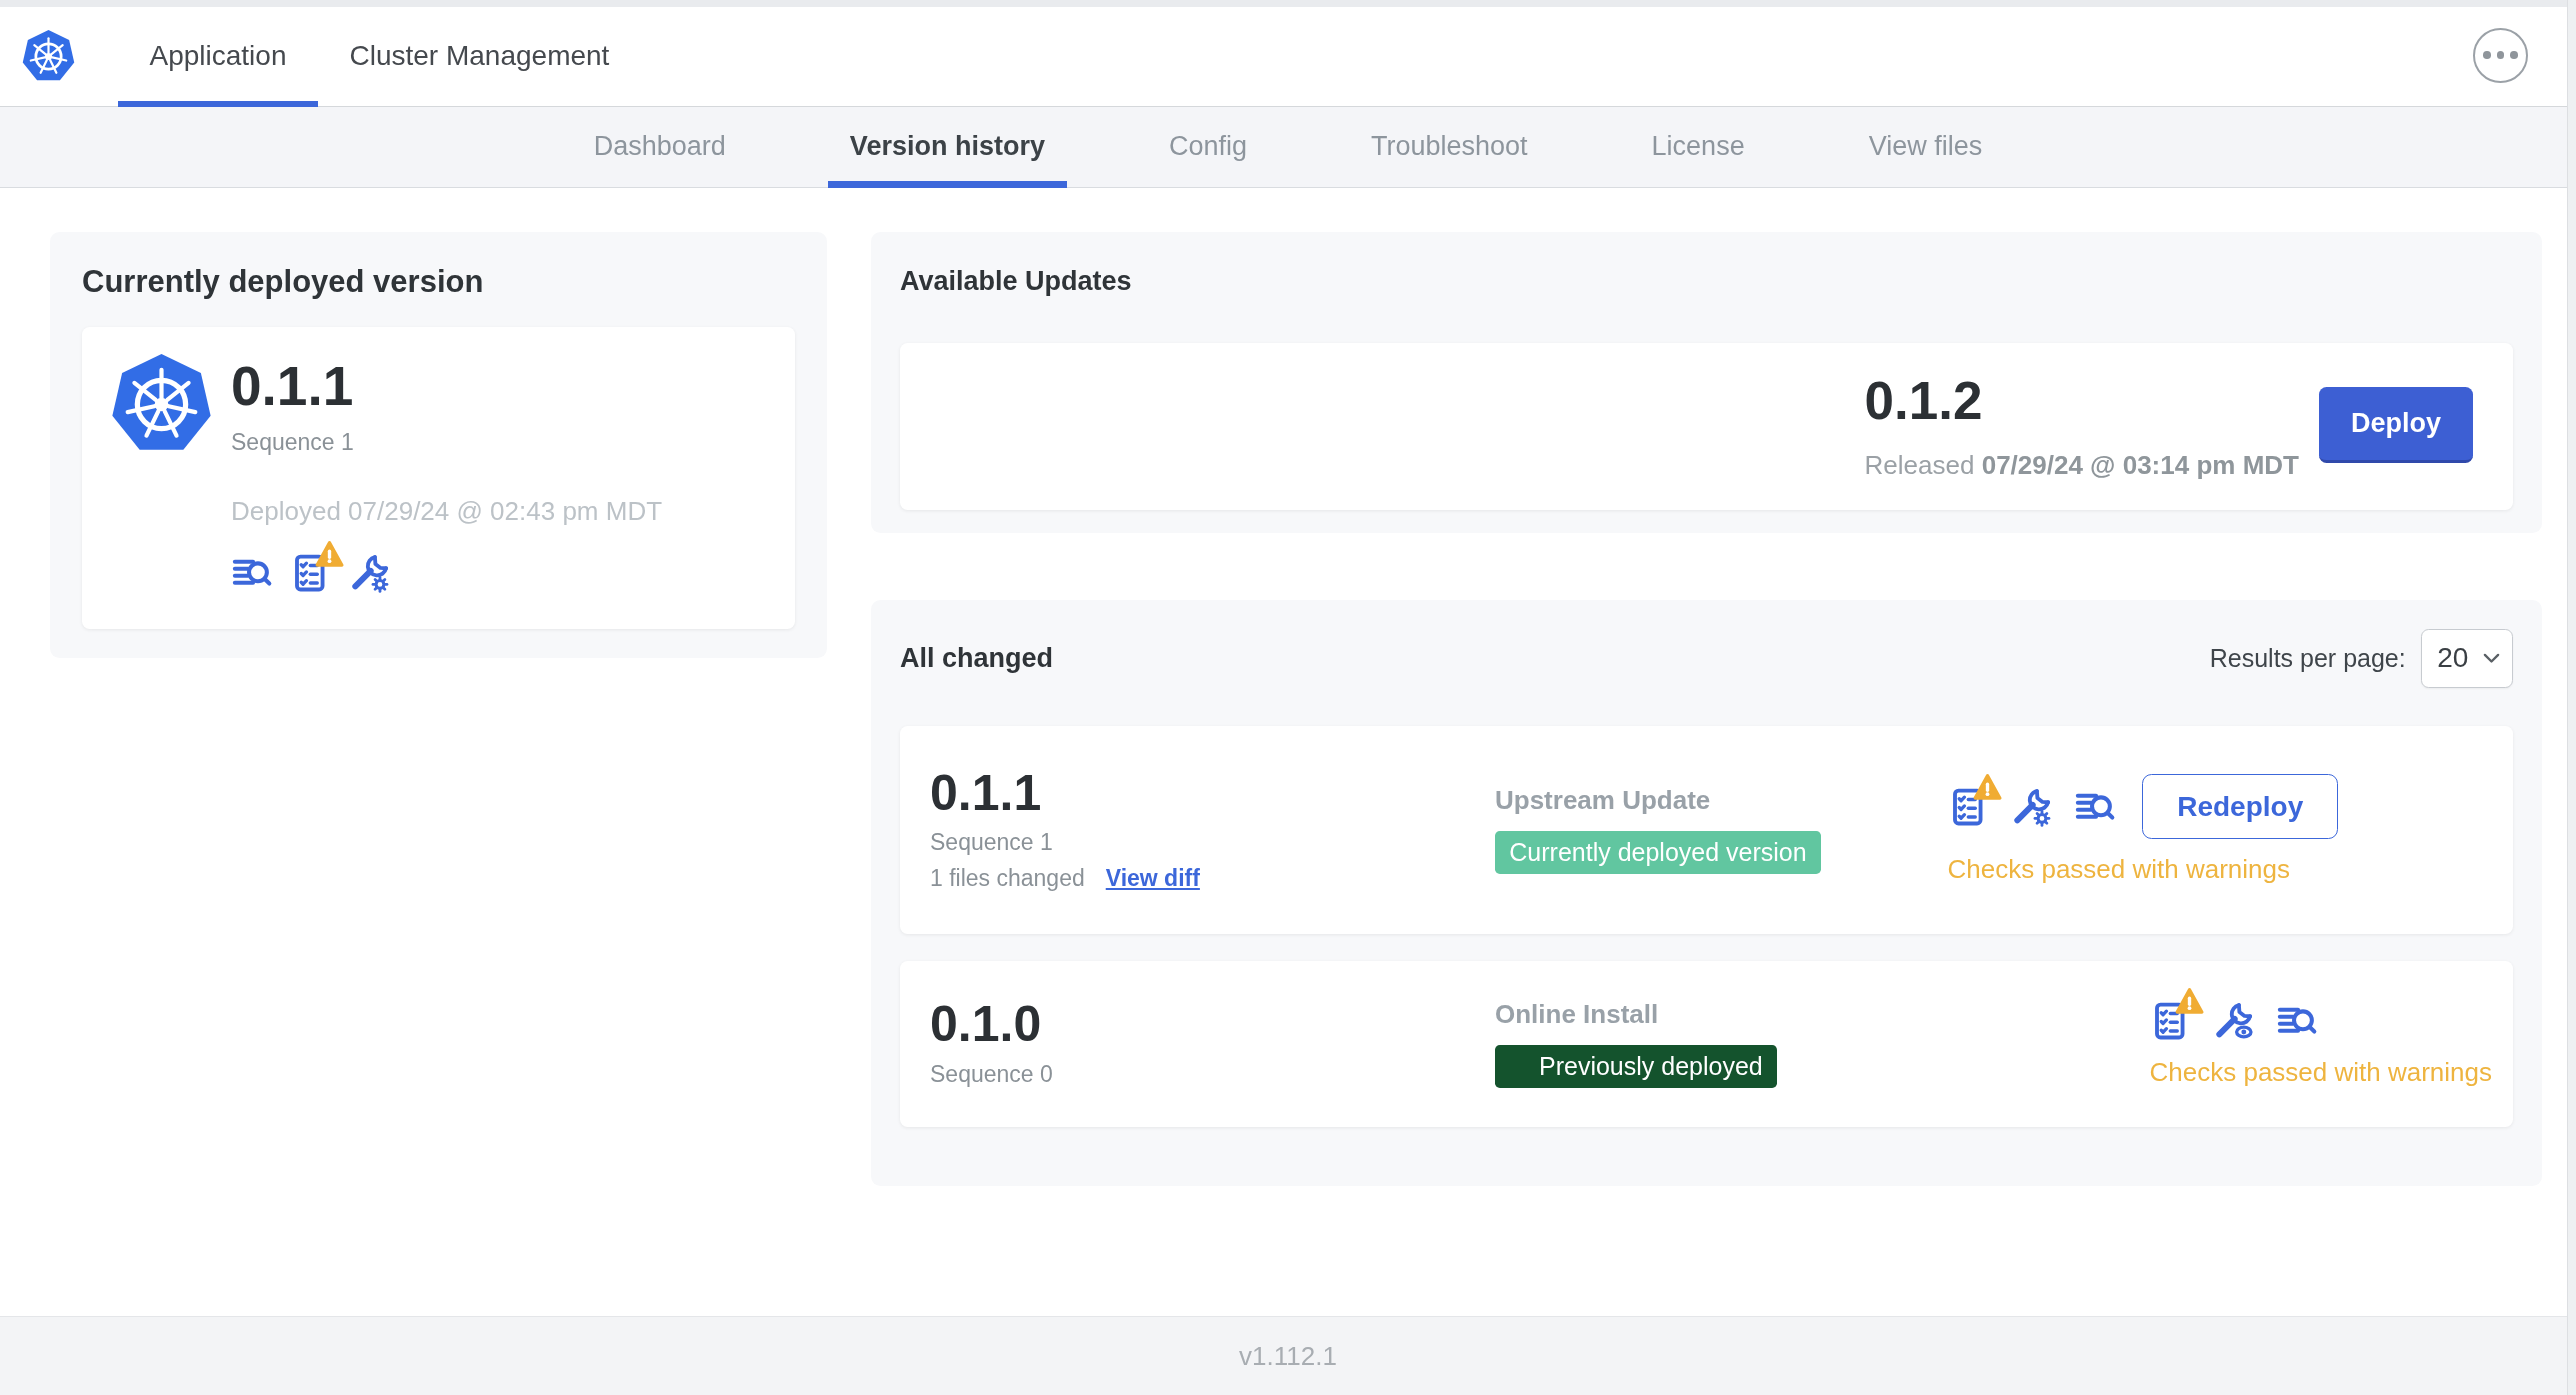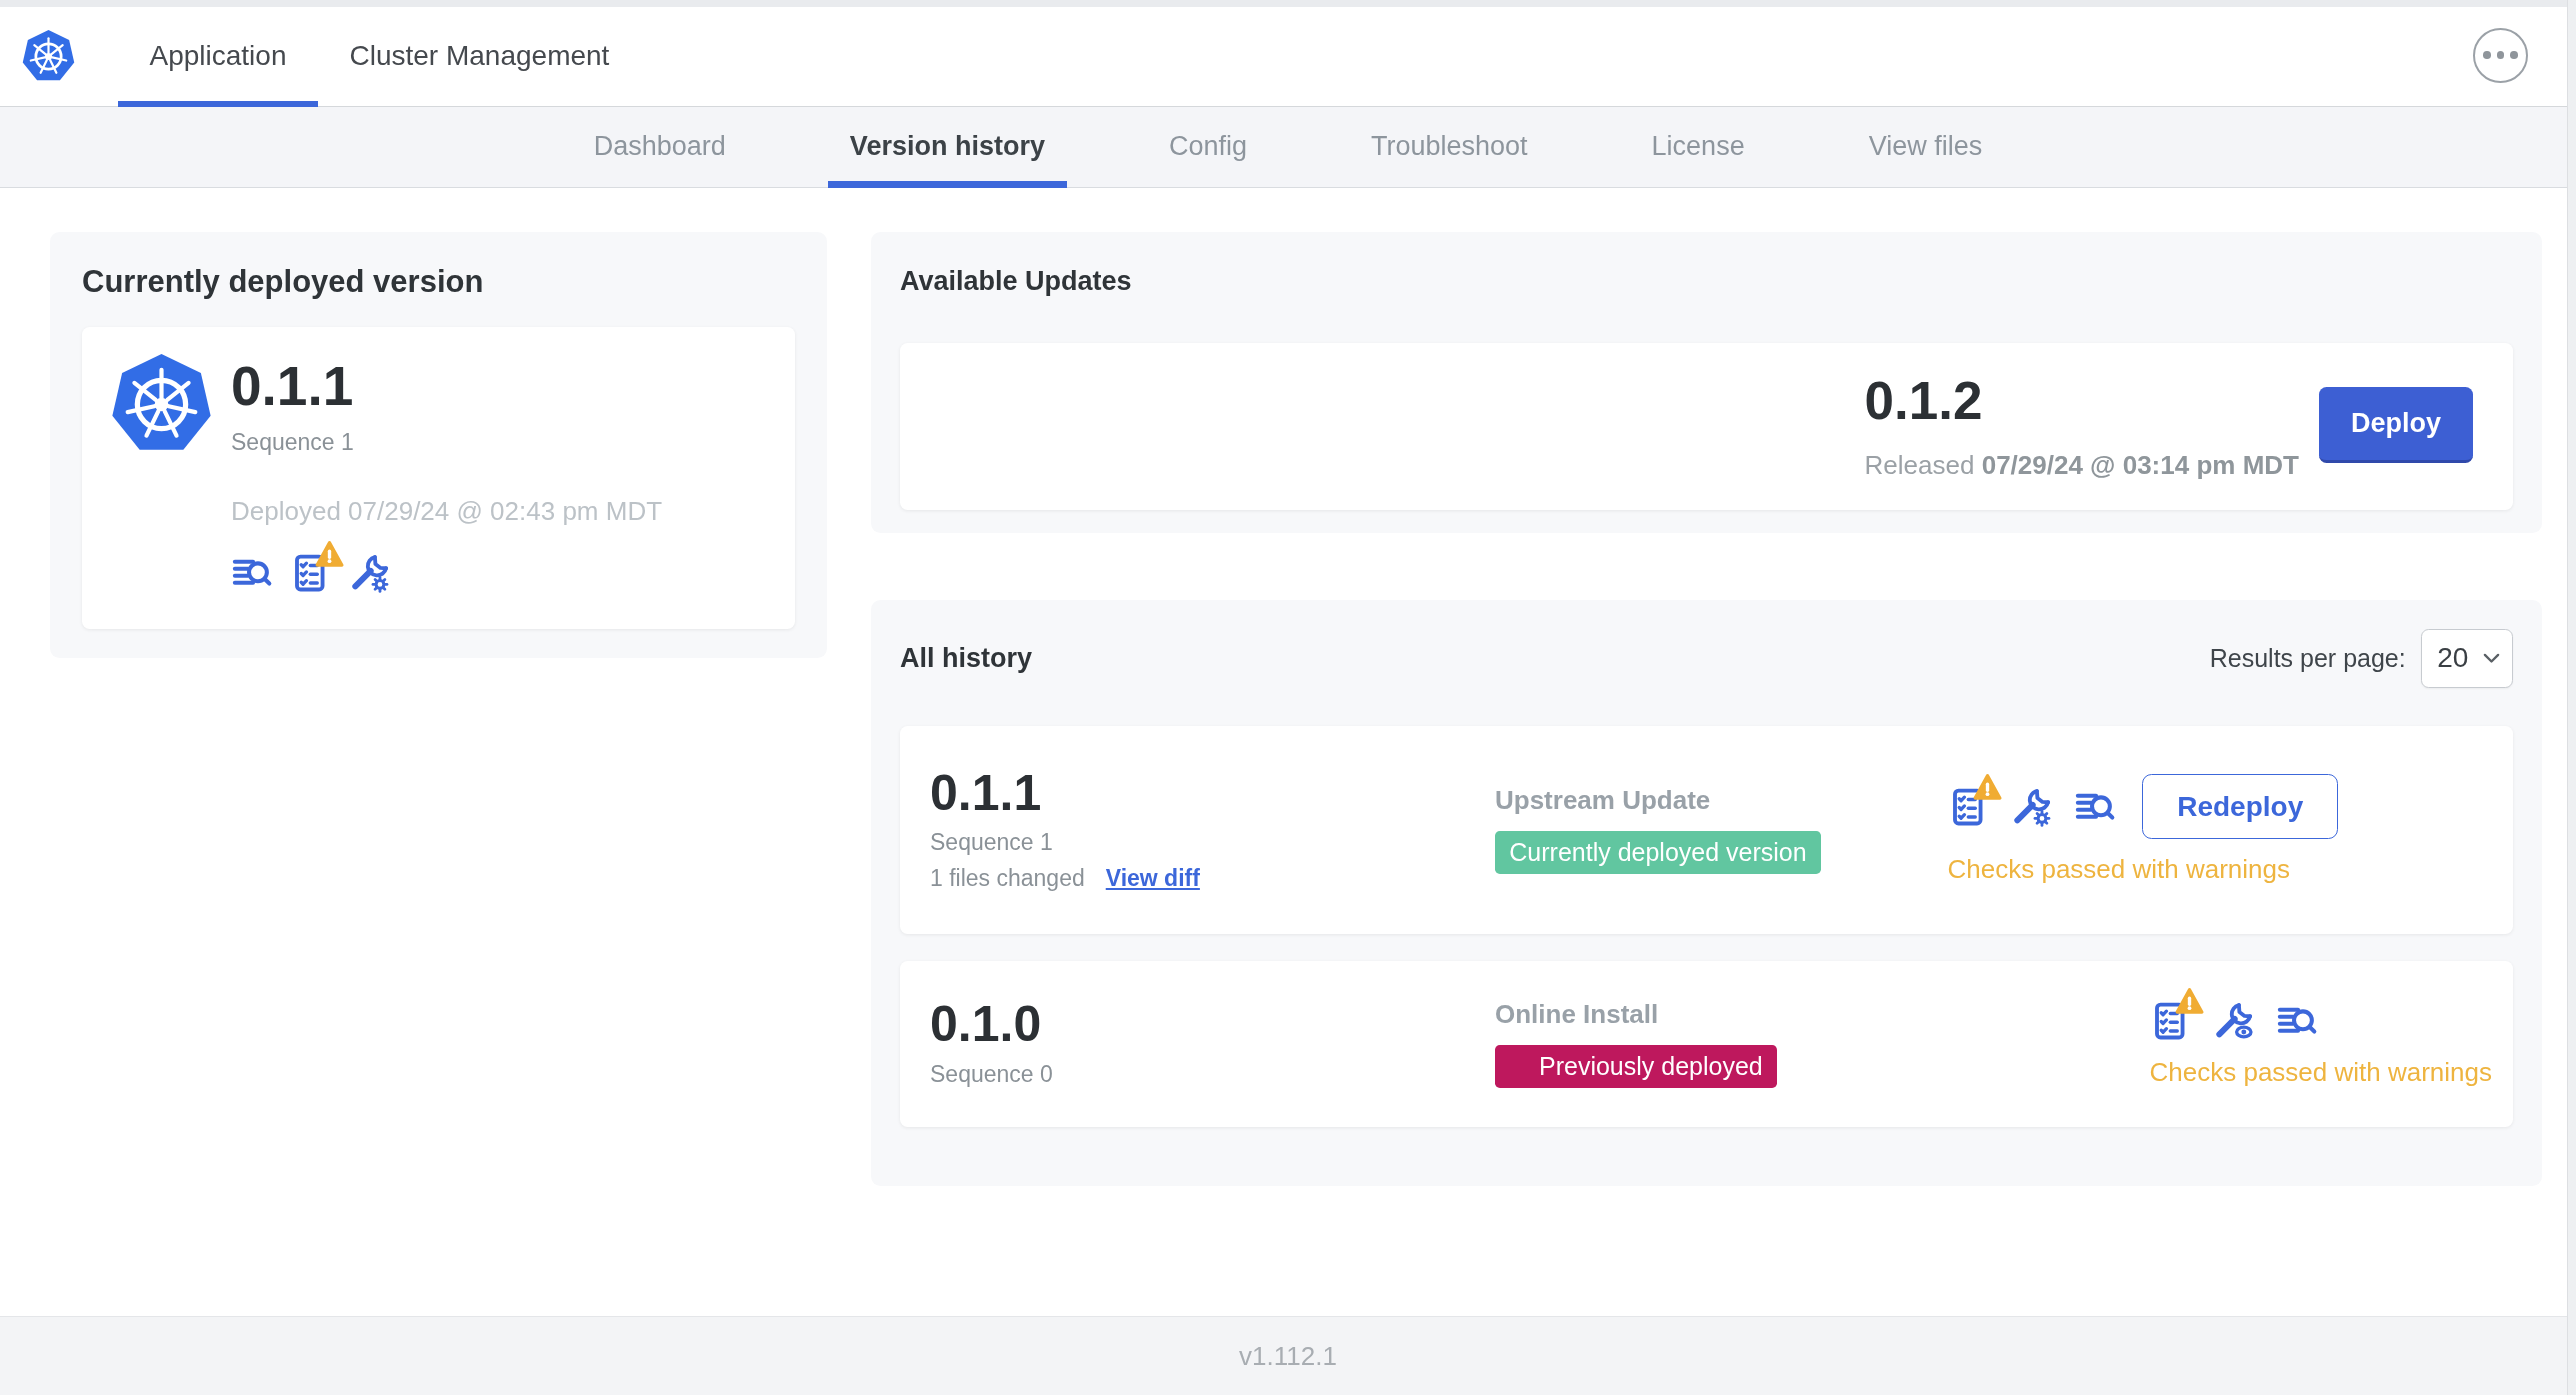--- a/index.html
+++ b/index.html
@@ -112,21 +112,21 @@
   .row-seq { font-size: 23px; color: #8a9197; margin-top: 11.5px; }
   .row-files { font-size: 23px; color: #8a9197; margin-top: 8.6px; display: flex; align-items: baseline; gap: 21px; }
   .view-diff { color: #3c67da; font-weight: 700; text-decoration: underline; cursor: pointer; }
   .row-mid { flex: none; }
   .row-source { font-size: 26px; font-weight: 600; color: #99a1a8; }
   .badge {
     display: inline-block; margin-top: 15.3px; font-size: 25px; color: #fff;
     padding: 7.6px 14.3px; border-radius: 4.8px; line-height: 1.1;
   }
   .badge-green { background: #61c6a0; }
-  .badge-gray  { background: #be185d; padding-left: 44px; }
+  .badge-gray  { background: #14532d; padding-left: 44px; }
   .row-right { margin-left: auto; display: flex; flex-direction: column; align-items: flex-start; }
   .actions { display: flex; align-items: center; gap: 21px; }
   .redeploy-btn {
     border: 1.9px solid #3c67da; color: #3c67da; background: #fff;
     font-size: 28px; font-weight: 700; font-family: inherit;
     height: 65px; padding: 0 34px; border-radius: 9.5px; margin-left: 5.7px; cursor: pointer;
   }
   .checks { font-size: 26px; color: #eeb43f; margin-top: 15.3px; cursor: pointer; }
   .row-1 .checks { margin-right: 202px; }
 
@@ -300,21 +300,21 @@
               <span>Released</span>
               <b>07/29/24 @ 03:14 pm MDT</b>
             </div>
           </div>
           <button class="deploy-btn">Deploy</button>
         </div>
       </section>
 
       <section class="card allv-card">
         <div class="allv-header">
-          <h3 class="section-title">All history</h3>
+          <h3 class="section-title">All changed</h3>
           <div class="rpp">
             <span>Results per page:</span>
             <div class="rpp-select">
               <span>20</span>
               <svg width="17" height="11.5" viewBox="0 0 18 12">
                 <polyline points="2,3 9,10 16,3" fill="none" stroke="#5a6065" stroke-width="2.5" stroke-linecap="round" stroke-linejoin="round"></polyline>
               </svg>
             </div>
           </div>
         </div>

